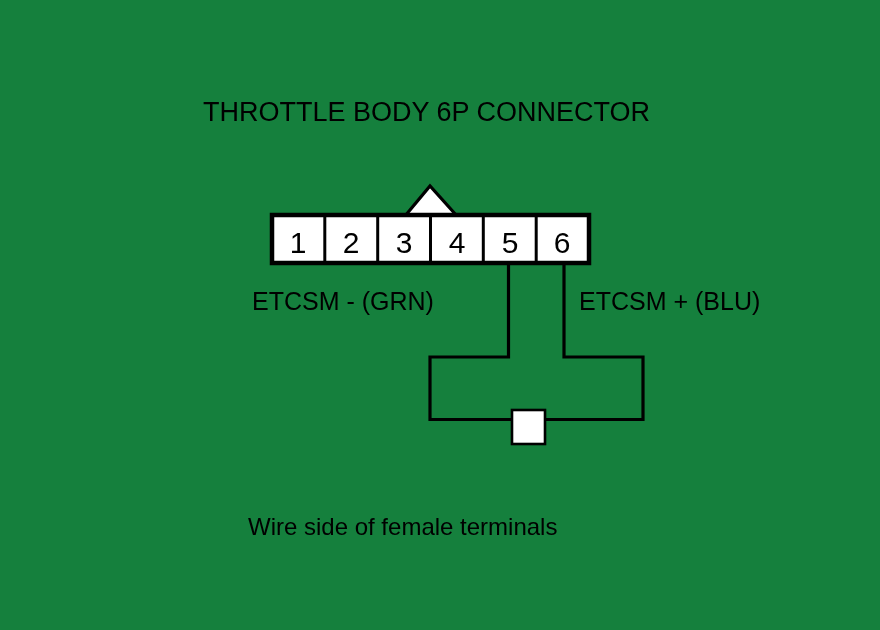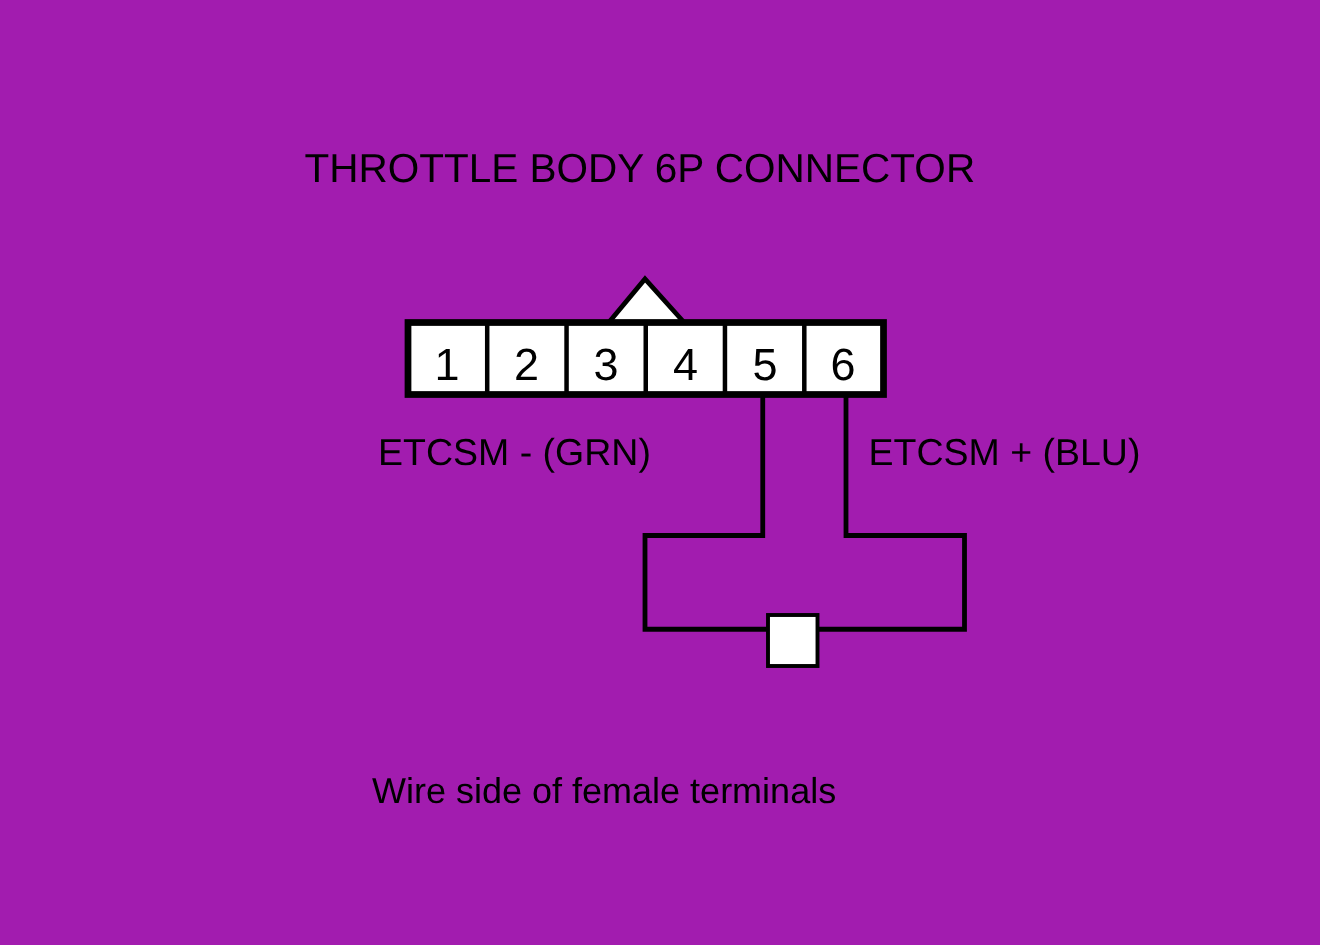--- a/index.html
+++ b/index.html
@@ -9,21 +9,21 @@
     background: #ffffff;
   }
   body {
     font-family: "Liberation Sans", sans-serif;
     color: #000000;
   }
   #diagram-root {
     position: relative;
     width: 880px;
     height: 630px;
-    background: #a21caf;
+    background: #15803d;
     overflow: hidden;
   }
   #diagram-svg {
     position: absolute;
     left: 0;
     top: 0;
     width: 880px;
     height: 630px;
     display: block;
   }

